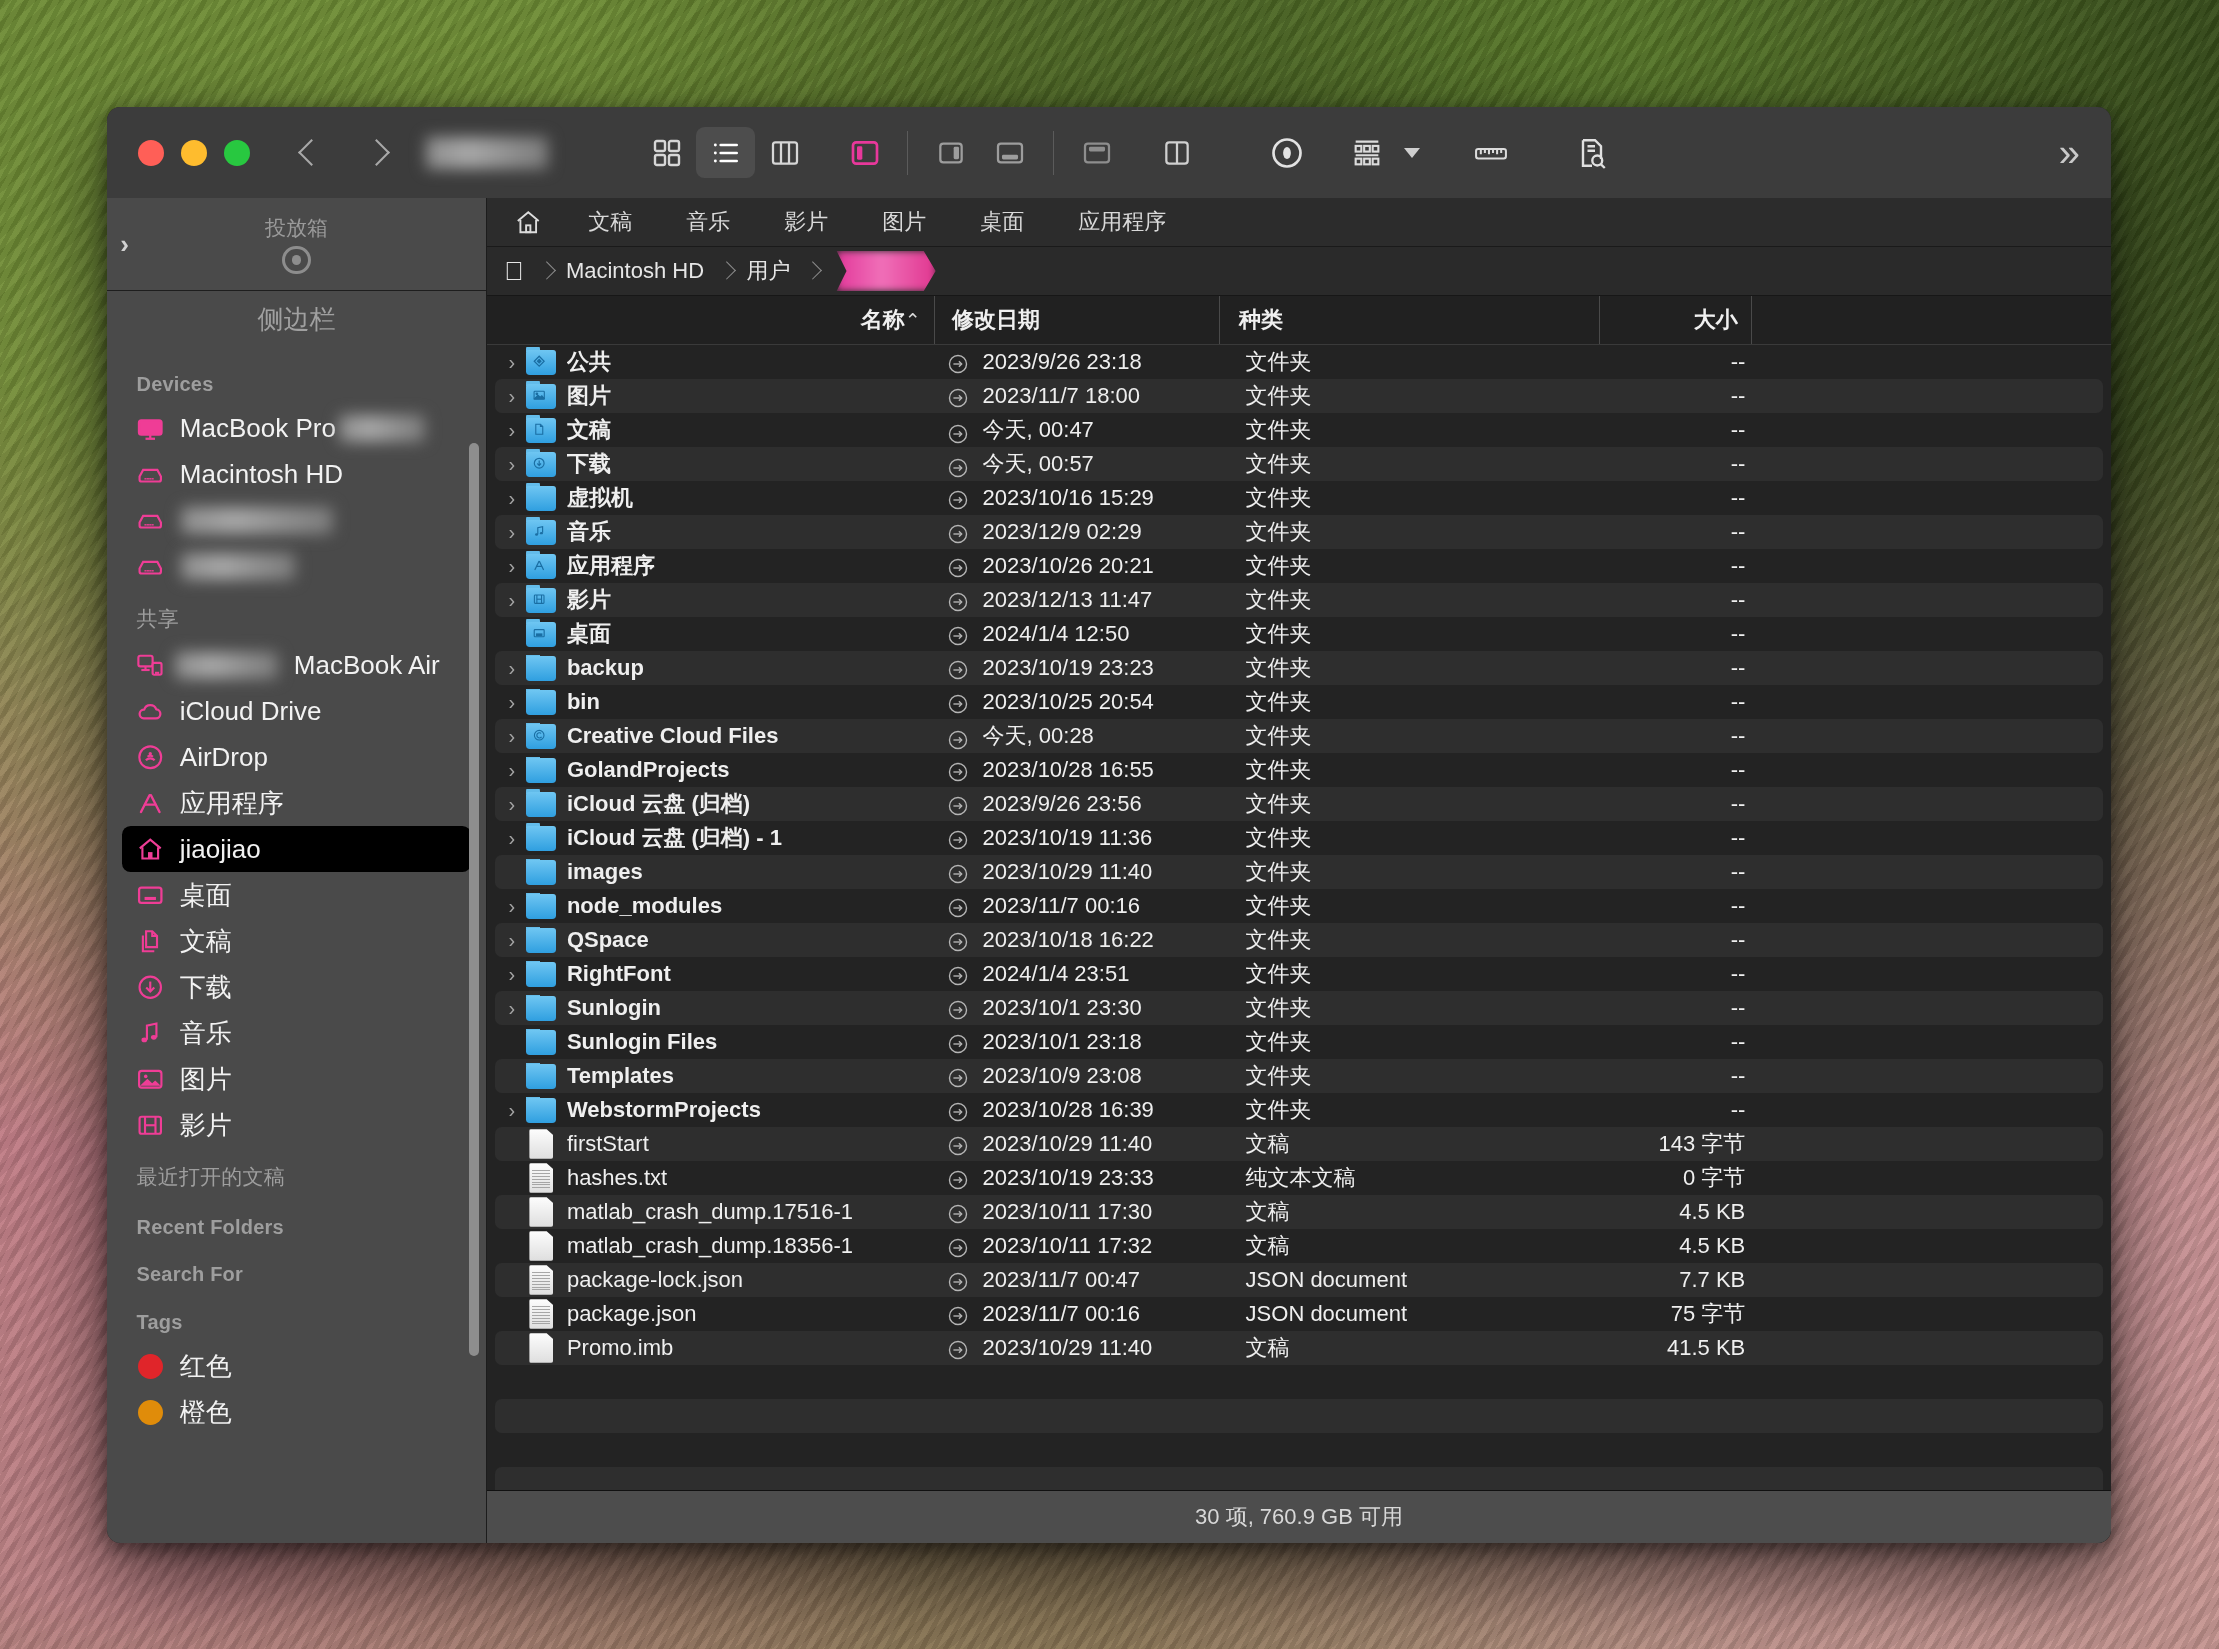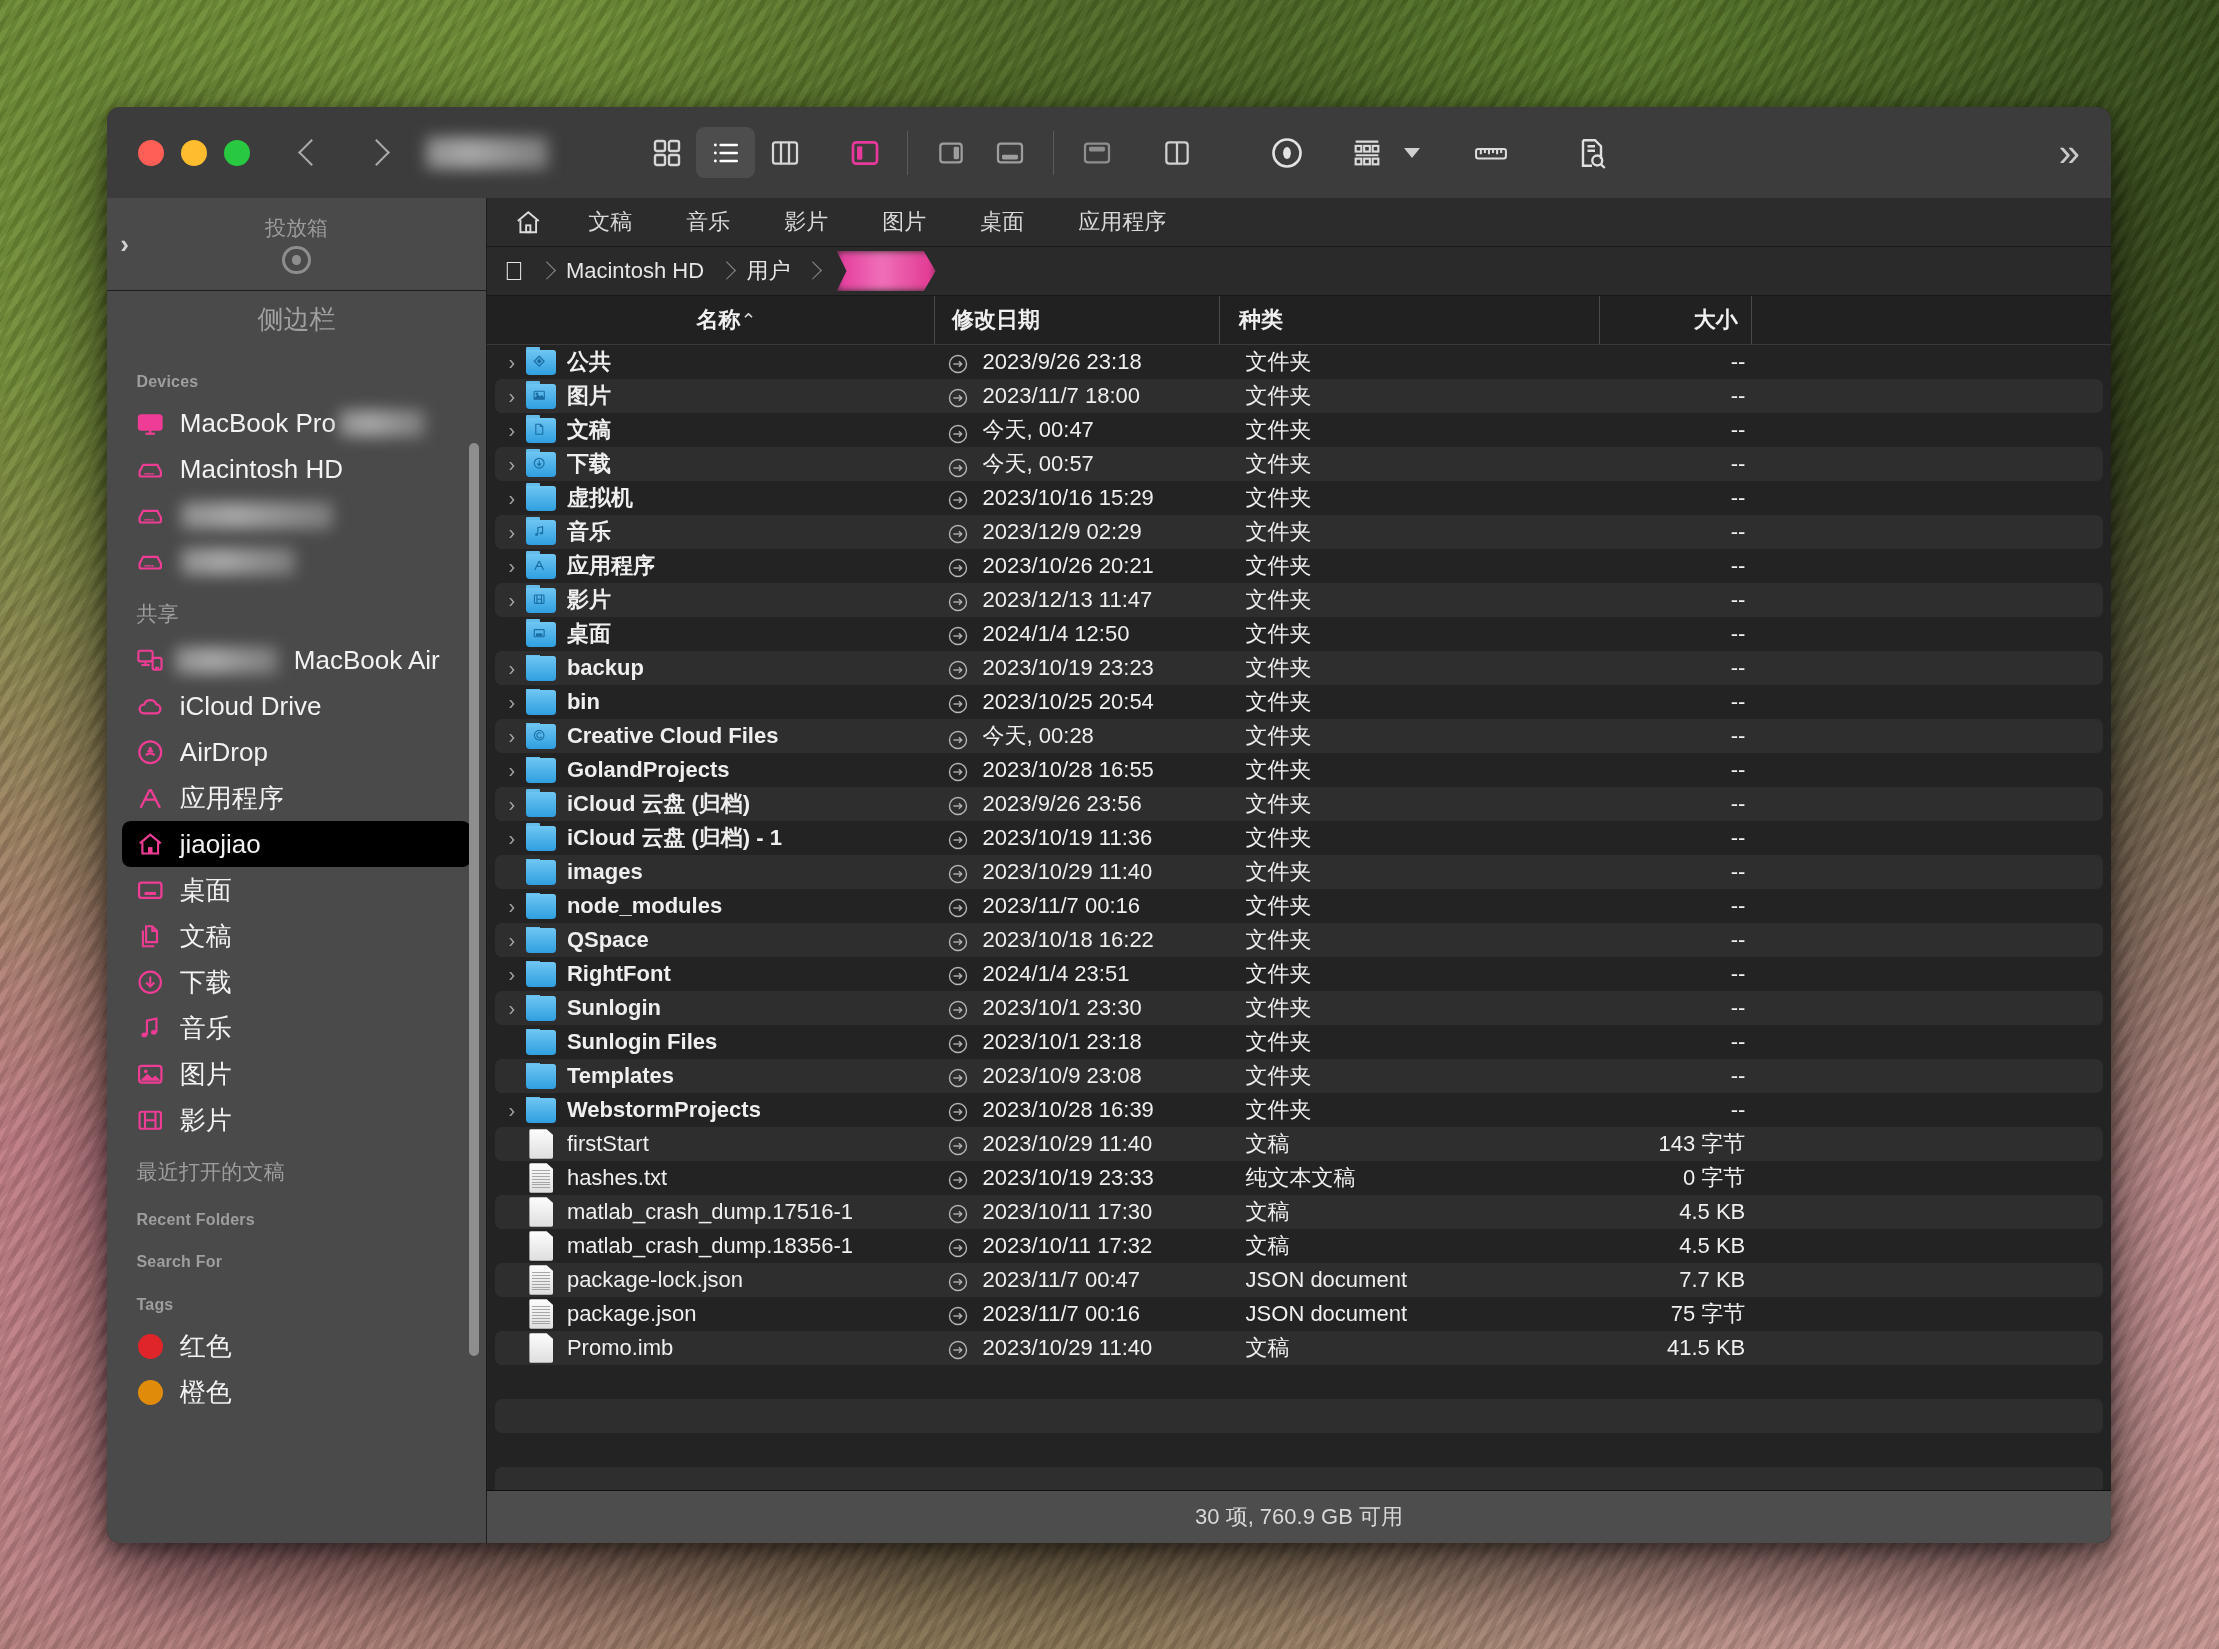--- a/index.html
+++ b/index.html
@@ -130,21 +130,21 @@
     position:absolute; left: 13.3px; top: 50%; transform: translateY(-50%);
     color:#d2d2d2; font-size: 26px; font-weight: 600;
   }
   .sb-caption { text-align:center; color:#a0a0a0; font-size:26px; padding: 11.4px 0 13.3px; flex:0 0 auto; }
 
   .sb-scroll {
     flex: 1 1 auto; overflow: hidden; position: relative;
     padding: 7.6px 0 0 0;
   }
   .sb-head {
-    color:#9e9e9e; font-size: 16px; font-weight: 700;
+    color:#9e9e9e; font-size: 20px; font-weight: 700;
     padding: 15px 0 9.5px 29.5px; letter-spacing: 0.2px;
   }
   .sb-head.zh { font-weight: 400; font-size: 21px; }
   .sb-item {
     display:flex; align-items:center; gap: 15px;
     height: 46px; margin: 0 15px; padding-left: 14.3px;
     border-radius: 8.6px; color:#f2f2f2; font-size: 26px;
     position: relative;
   }
   .sb-item.selected { background: #000000; }
@@ -201,21 +201,21 @@
   
   .colhead {
     height: 49px; flex:0 0 auto;
     background: #212121;
     display:flex; align-items:stretch;
     border-bottom: 1px solid #3a3a3a;
     color:#f0f0f0; font-size: 22px; font-weight: 700;
   }
   .colhead .c { display:flex; align-items:center; position:relative; }
   .colhead .c + .c { border-left: 1px solid #4a4a4a; }
-  .c-name { width: 447px; padding-left: 45px; justify-content: center; padding-right: 13.3px; }
+  .c-name { width: 447px; padding-left: 45px; justify-content: flex-end; padding-right: 13.3px; }
   .c-name .sortcaret { font-size: 19px; color:#dadada; font-weight:400; }
   .c-date { width: 285px; padding-left: 17px; }
   .c-kind { width: 380px; padding-left: 19px; }
   .c-size { width: 152px; justify-content:flex-end; padding-right: 13.3px; }
   .c-tail { flex:1 1 auto; border-left: 1px solid #4a4a4a; }
 
   
   .filelist { flex: 1 1 auto; overflow: hidden; background:#232323; position:relative; }
   .row {
     display:flex; align-items:center; height: 34px;

